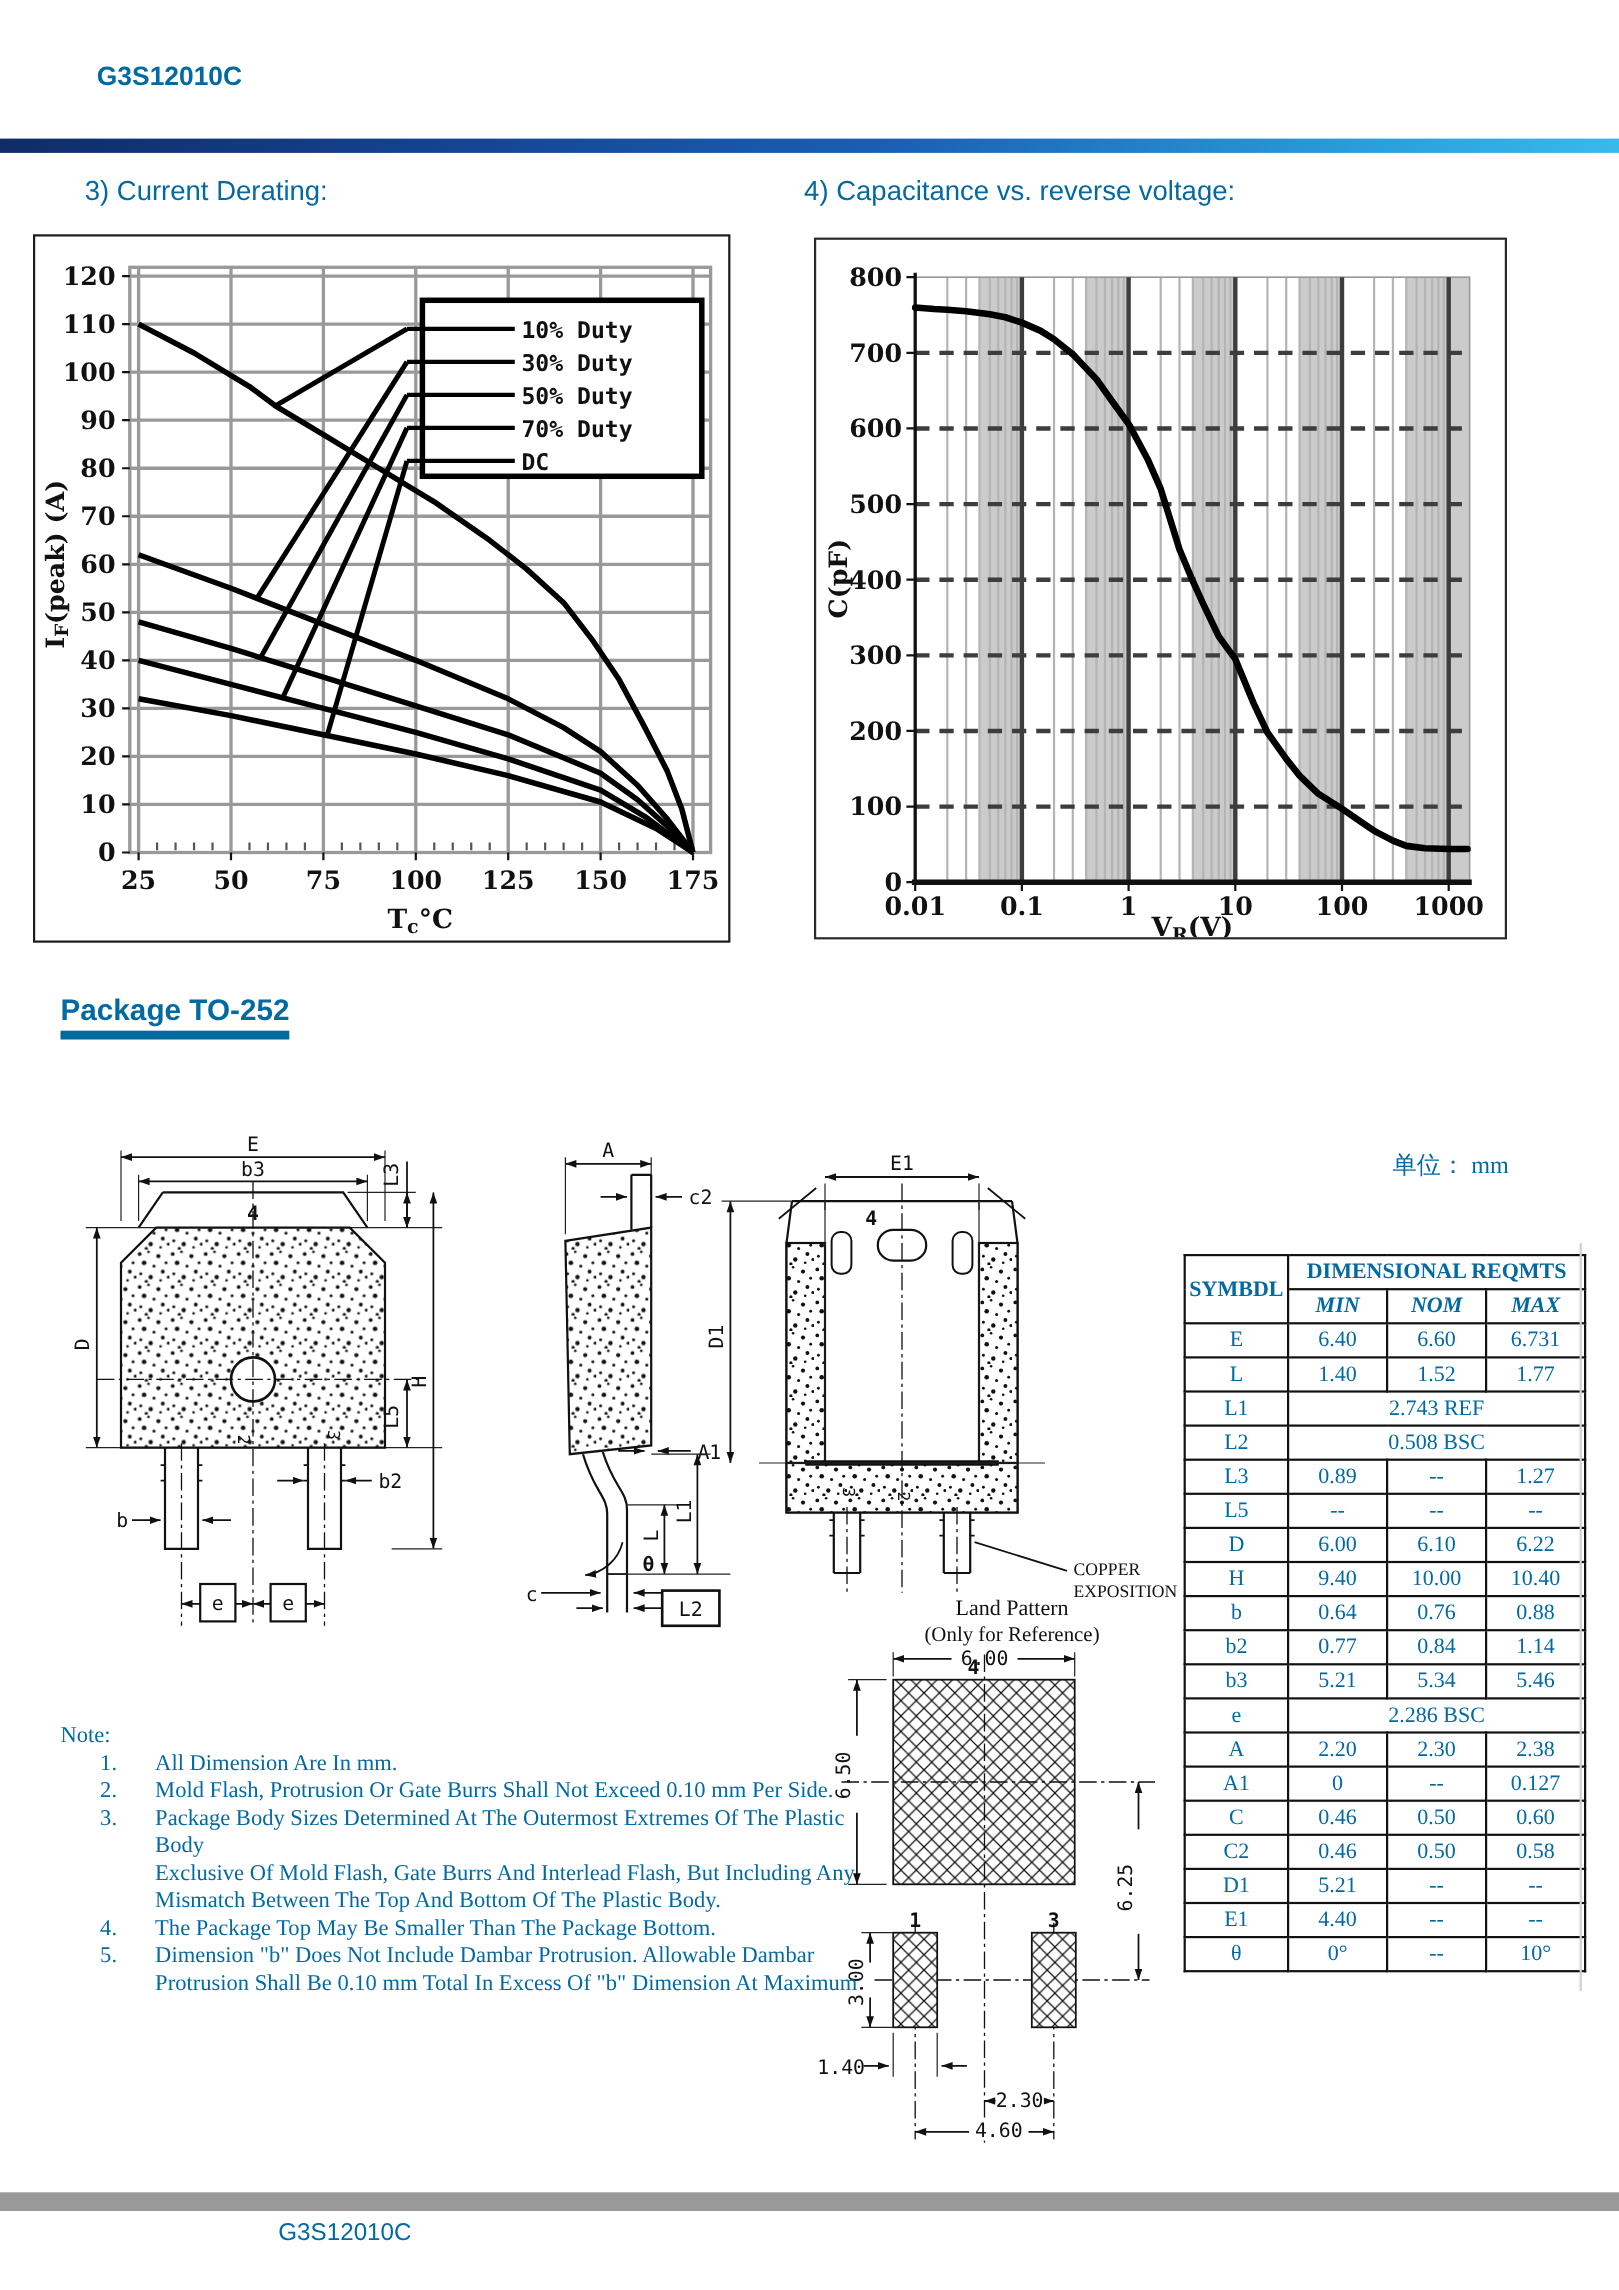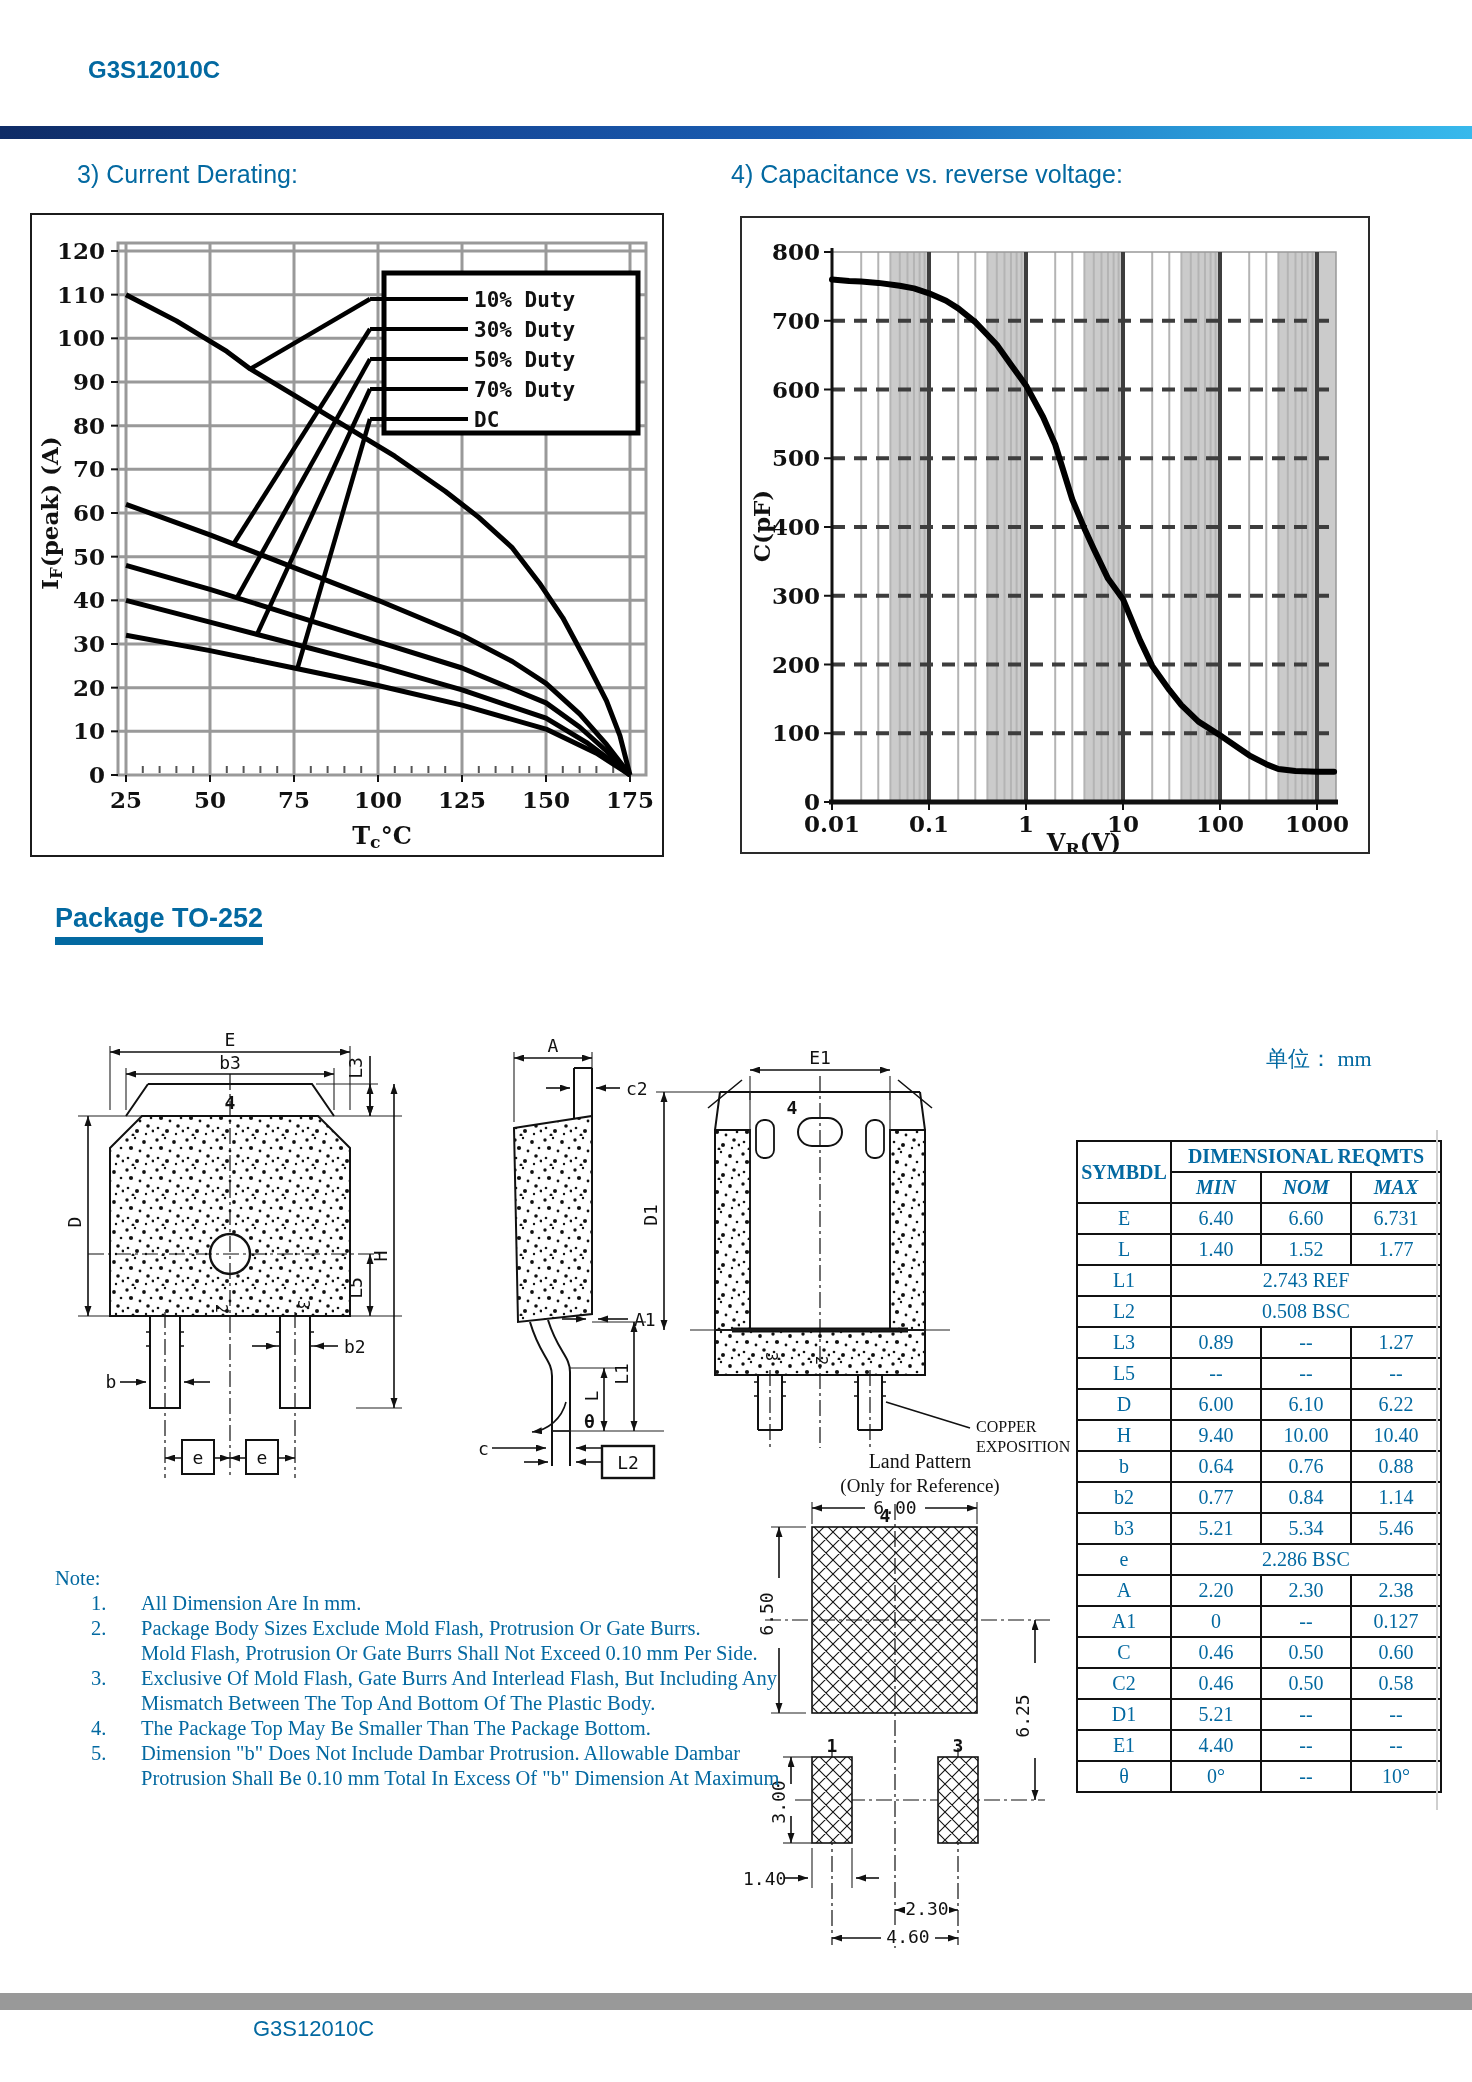--- a/index.html
+++ b/index.html
@@ -631,27 +631,27 @@
     <div id="notes-items">
         <div class="note-item">
           <div class="note-num">1.</div>
           <div>
             <div>All Dimension Are In mm.</div>
           </div>
         </div>
         <div class="note-item">
           <div class="note-num">2.</div>
           <div>
-            <div>Package Body Sizes Exclude Mold Flash, Protrusion Or Gate Burrs.</div>
             <div>Mold Flash, Protrusion Or Gate Burrs Shall Not Exceed 0.10 mm Per Side.</div>
           </div>
         </div>
         <div class="note-item">
           <div class="note-num">3.</div>
           <div>
+            <div>Package Body Sizes Determined At The Outermost Extremes Of The Plastic Body</div>
             <div>Exclusive Of Mold Flash,  Gate Burrs And Interlead Flash, But Including Any</div>
             <div>Mismatch Between The Top And Bottom Of The Plastic Body.</div>
           </div>
         </div>
         <div class="note-item">
           <div class="note-num">4.</div>
           <div>
             <div>The Package Top May Be Smaller Than The Package Bottom.</div>
           </div>
         </div>

